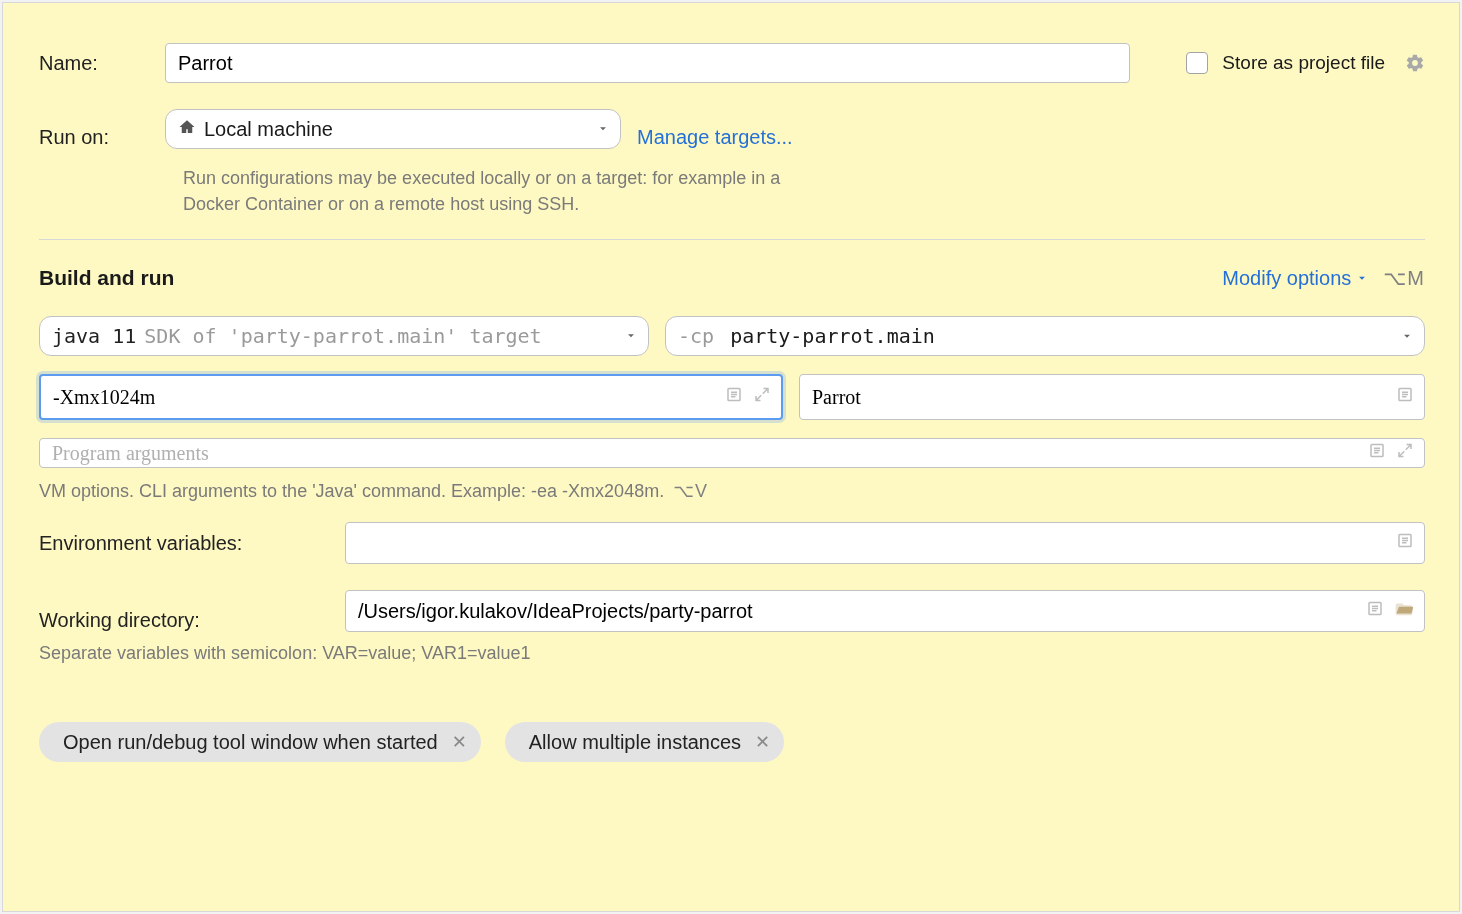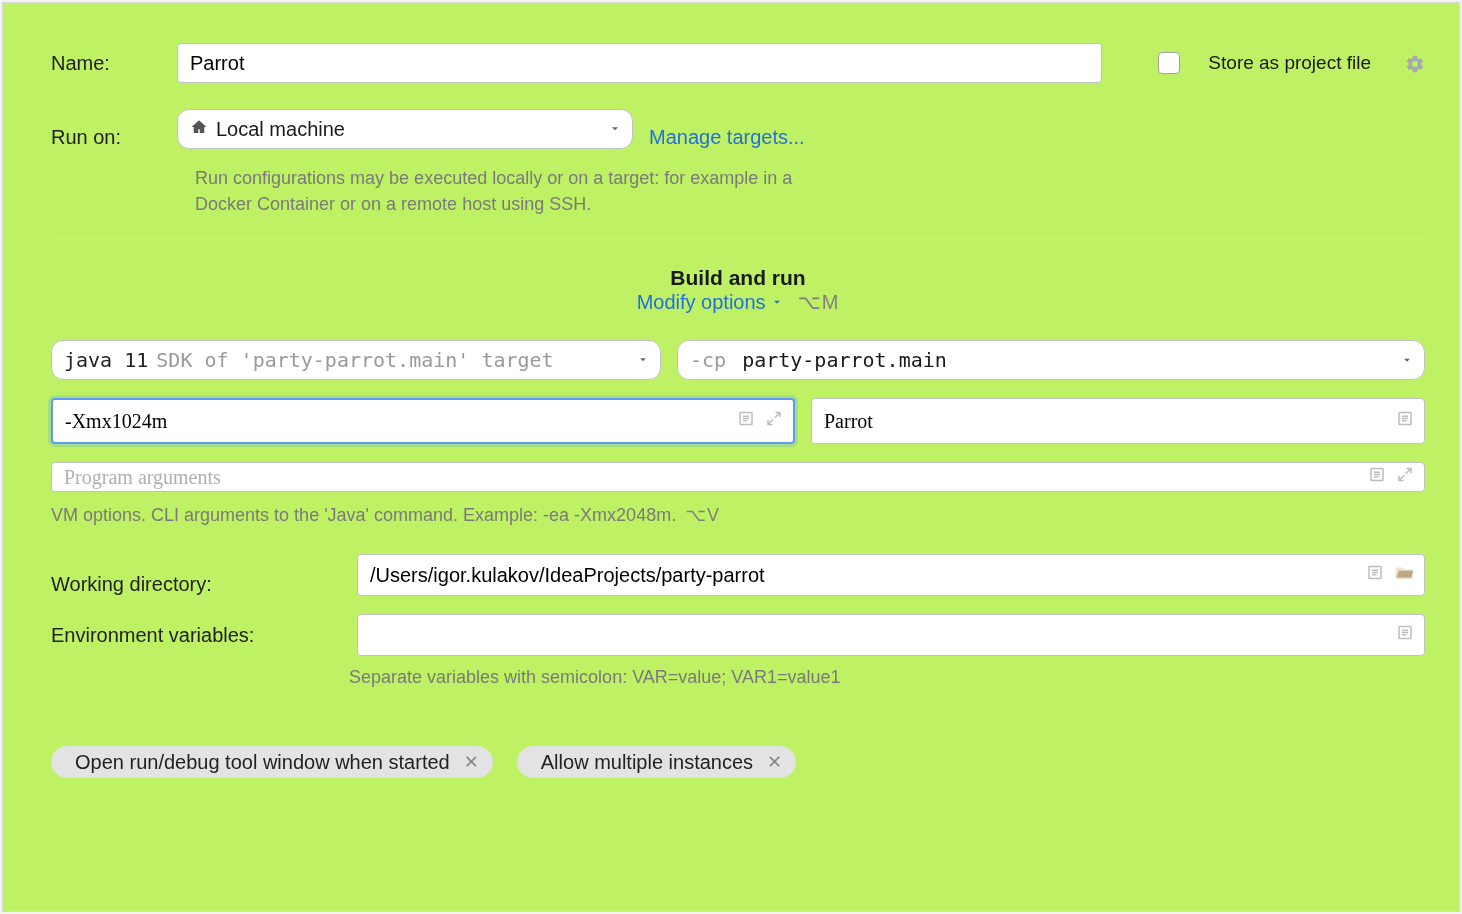--- a/index.html
+++ b/index.html
@@ -5,62 +5,62 @@
   * { box-sizing: border-box; margin: 0; padding: 0; }
   body {
     font-family: -apple-system, "Helvetica Neue", Arial, sans-serif;
     font-size: 19px;
     background: #f2f2f2;
     color: #1a1a1a;
     padding: 2px;
   }
   .panel {
     border: 1px solid #d8d8d8;
-    background: #bef264;
-    padding: 40px 34px 36px 48px;
+    background: #fef9c3;
+    padding: 40px 34px 36px 36px;
     min-height: 910px;
   }
   .row { display: flex; align-items: center; gap: 16px; }
   .label { min-width: 110px; font-size: 20px; color: #222; }
   .label-wide { min-width: 290px; font-size: 20px; color: #222; }
   input[type="text"].text-field,
   .combo, .field {
     background: #fff;
     border: 1px solid #c2c2c2;
     border-radius: 4px;
     font-size: 20px;
     height: 40px;
     padding: 0 12px;
     display: flex;
     align-items: center;
     gap: 8px;
   }
   input[type="text"].text-field { flex: 1; }
   .name-input { flex: 1; }
-  .store-wrap { display: flex; align-items: flex-end; gap: 28px; margin-left: 40px; }
+  .store-wrap { display: flex; align-items: center; gap: 14px; margin-left: 40px; }
   .checkbox {
     width: 22px; height: 22px; border: 1.5px solid #a3a3a3;
     border-radius: 4px; background: #fff; display: inline-block;
   }
   .gear-icon { color: #a9a9a9; margin-left: 6px; }
   .gear-icon svg, .icon svg { display: block; }
   .combo {
     cursor: pointer; position: relative; justify-content: flex-start;
     padding-right: 36px; white-space: nowrap; border-radius: 12px;
   }
   .combo .caret {
     position: absolute; right: 10px; top: 50%; transform: translateY(-50%);
   }
   .combo .home-icon { color: #555; }
   .link { color: #2470d8; font-size: 20px; cursor: pointer; }
   .hint { color: #7a7a7a; font-size: 18px; line-height: 1.45; }
   .hr {
     border: none; border-top: 1px solid #d7d7d7; margin: 22px 0 26px 0;
   }
-  .section-header { display: flex; align-items: center; justify-content: space-between; flex-direction: column; }
+  .section-header { display: flex; align-items: center; justify-content: space-between; }
   .section-title { font-weight: 700; font-size: 21px; }
   .modify-wrap { display: flex; align-items: center; gap: 14px; text-align: center; }
   .modify-link { color: #2470d8; font-size: 20px; display: flex; align-items: center; gap: 4px; cursor: pointer;}
   .shortcut { color: #808080; font-size: 20px; font-family: inherit; letter-spacing: 1px; }
   .two-col { display: flex; gap: 16px; }
   .sdk-combo { flex: 0 0 610px; overflow: hidden; }
   .sdk-combo .sdk-main { font-family: ui-monospace, Menlo, Consolas, monospace; font-size: 20px; color: #222; }
   .sdk-combo .sdk-sub { color: #9a9a9a; font-family: ui-monospace, Menlo, Consolas, monospace; font-size: 20px; white-space: nowrap; overflow: hidden; text-overflow: clip; }
   .cp-combo { flex: 1; font-family: ui-monospace, Menlo, Consolas, monospace; }
   .cp-combo .flag { color: #9a9a9a; margin-right: 8px; }
@@ -78,21 +78,21 @@
   .icon-btn { color: #bdbdbd; cursor: pointer; padding: 2px; }
   .folder-icon { color: #bfa97a; }
   .vm-field-wrap { flex: 0 0 744px; }
   .vm-field { border: 2px solid #5b9bf0; box-shadow: 0 0 0 3px rgba(91,155,240,0.25); height: 46px; }
   .mainclass-field { flex: 1; height: 46px; border: 1px solid #c2c2c2; }
   .prog-field input::placeholder { color: #b0b0b0; }
   .wd-field input { font-family: -apple-system, "Helvetica Neue", Arial, sans-serif; font-size: 20px; }
   .env-field input { font-family: -apple-system, "Helvetica Neue", Arial, sans-serif; }
   .chips { display: flex; gap: 24px; margin-top: 56px; }
   .chip {
-    background: #e3e3e3; border-radius: 22px; height: 32px;
+    background: #e3e3e3; border-radius: 22px; height: 40px;
     display: flex; align-items: center; padding: 0 14px 0 24px; gap: 14px;
     font-size: 20px; color: #222; cursor: default;
   }
   .chip-close { color: #8a8a8a; cursor: pointer; font-size: 18px; line-height: 1; }
   .mt-10 { margin-top: 10px; }
   .mt-18 { margin-top: 18px; }
   .mt-26 { margin-top: 26px; align-items: flex-end; }
 </style>
 </head>
 <body>
@@ -220,20 +220,37 @@
           </svg>
       </span>
     </div>
   </div>
 
   <div class="hint mt-10">
     <span>VM options. CLI arguments to the 'Java' command. Example: -ea -Xmx2048m.</span>
     <span class="shortcut" style="font-size:18px; margin-left:4px">⌥V</span>
   </div>
 
+  <div class="row mt-18">
+    <div class="label-wide">Environment variables:</div>
+    <div class="field env-field" style="flex:1; height:42px">
+      <input type="text" value="" style="">
+      <div class="right-icons">
+        <span class="icon-btn">
+          <svg width="18" height="18" viewBox="0 0 24 24" fill="none" stroke="currentColor" stroke-width="2">
+              <rect x="4" y="4" width="16" height="16" rx="1"></rect>
+              <line x1="8" y1="9" x2="16" y2="9"></line>
+              <line x1="8" y1="12" x2="16" y2="12"></line>
+              <line x1="8" y1="15" x2="14" y2="15"></line>
+            </svg>
+        </span>
+      </div>
+    </div>
+  </div>
+
   <div class="row mt-26">
     <div class="label-wide">Working directory:</div>
     <div class="field wd-field" style="flex:1; height:42px">
       <input type="text" value="/Users/igor.kulakov/IdeaProjects/party-parrot" style="">
       <div class="right-icons">
         <span class="icon-btn">
           <svg width="18" height="18" viewBox="0 0 24 24" fill="none" stroke="currentColor" stroke-width="2">
               <rect x="4" y="4" width="16" height="16" rx="1"></rect>
               <line x1="8" y1="9" x2="16" y2="9"></line>
               <line x1="8" y1="12" x2="16" y2="12"></line>
@@ -242,38 +259,21 @@
         </span>
         <span class="icon-btn folder-icon">
           <svg width="20" height="20" viewBox="0 0 24 24" fill="currentColor">
               <path d="M20 8H12L10 6H4A2 2 0 0 0 2 8V18a2 2 0 0 0 2 2H20a2 2 0 0 0 2-2V10A2 2 0 0 0 20 8Z" opacity="0.35"></path>
               <path d="M22 10H6.5a1 1 0 0 0-.95.68L3 18h17.2a1 1 0 0 0 .95-.68L23 11A1 1 0 0 0 22 10Z"></path>
             </svg>
         </span>
       </div>
     </div>
   </div>
-
-  <div class="row mt-18">
-    <div class="label-wide">Environment variables:</div>
-    <div class="field env-field" style="flex:1; height:42px">
-      <input type="text" value="" style="">
-      <div class="right-icons">
-        <span class="icon-btn">
-          <svg width="18" height="18" viewBox="0 0 24 24" fill="none" stroke="currentColor" stroke-width="2">
-              <rect x="4" y="4" width="16" height="16" rx="1"></rect>
-              <line x1="8" y1="9" x2="16" y2="9"></line>
-              <line x1="8" y1="12" x2="16" y2="12"></line>
-              <line x1="8" y1="15" x2="14" y2="15"></line>
-            </svg>
-        </span>
-      </div>
-    </div>
-  </div>
-  <div class="hint" style="margin-left:298px; margin-top:8px">Separate variables with semicolon: VAR=value; VAR1=value1</div>
+  <div class="hint" style="margin-top:8px">Separate variables with semicolon: VAR=value; VAR1=value1</div>
 
   <div class="chips">
     <div class="chip">
       <span>Open run/debug tool window when started</span>
       <span class="chip-close">✕</span>
     </div>
     <div class="chip">
       <span>Allow multiple instances</span>
       <span class="chip-close">✕</span>
     </div>

